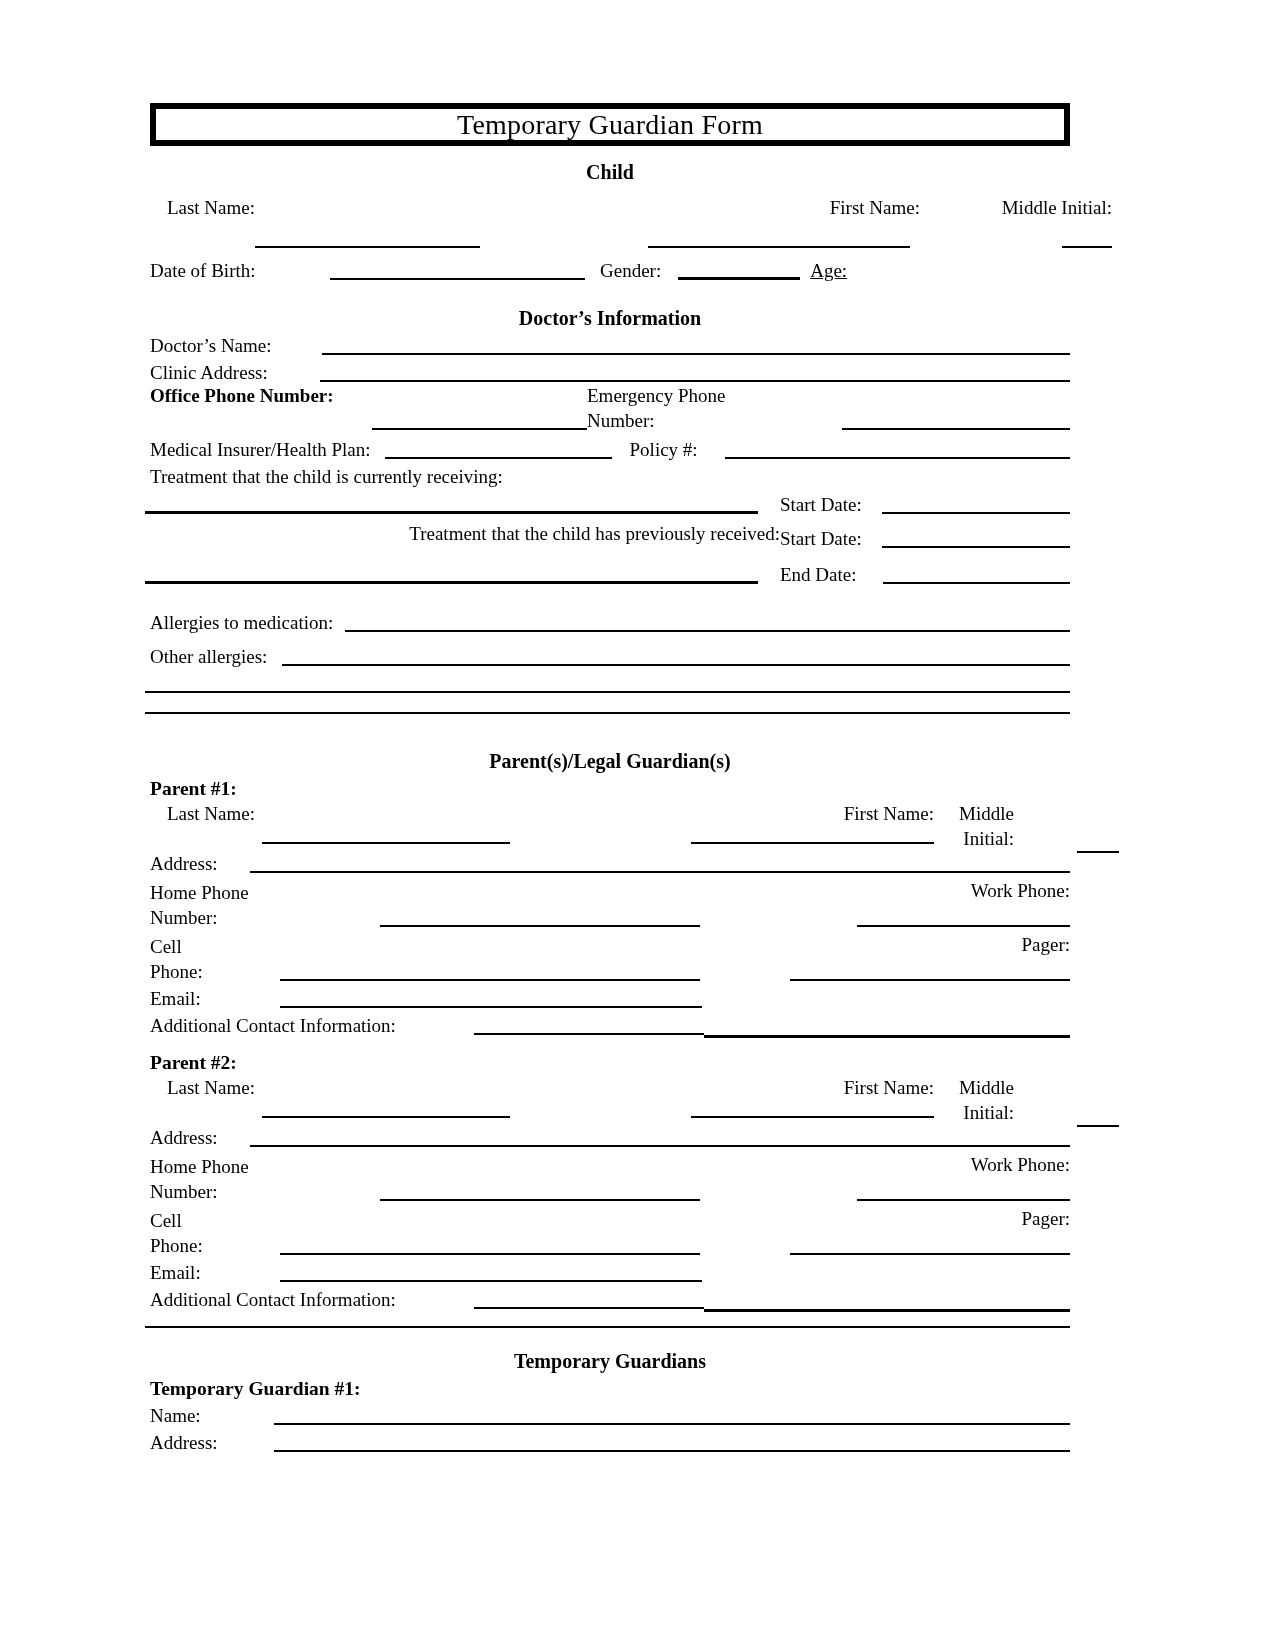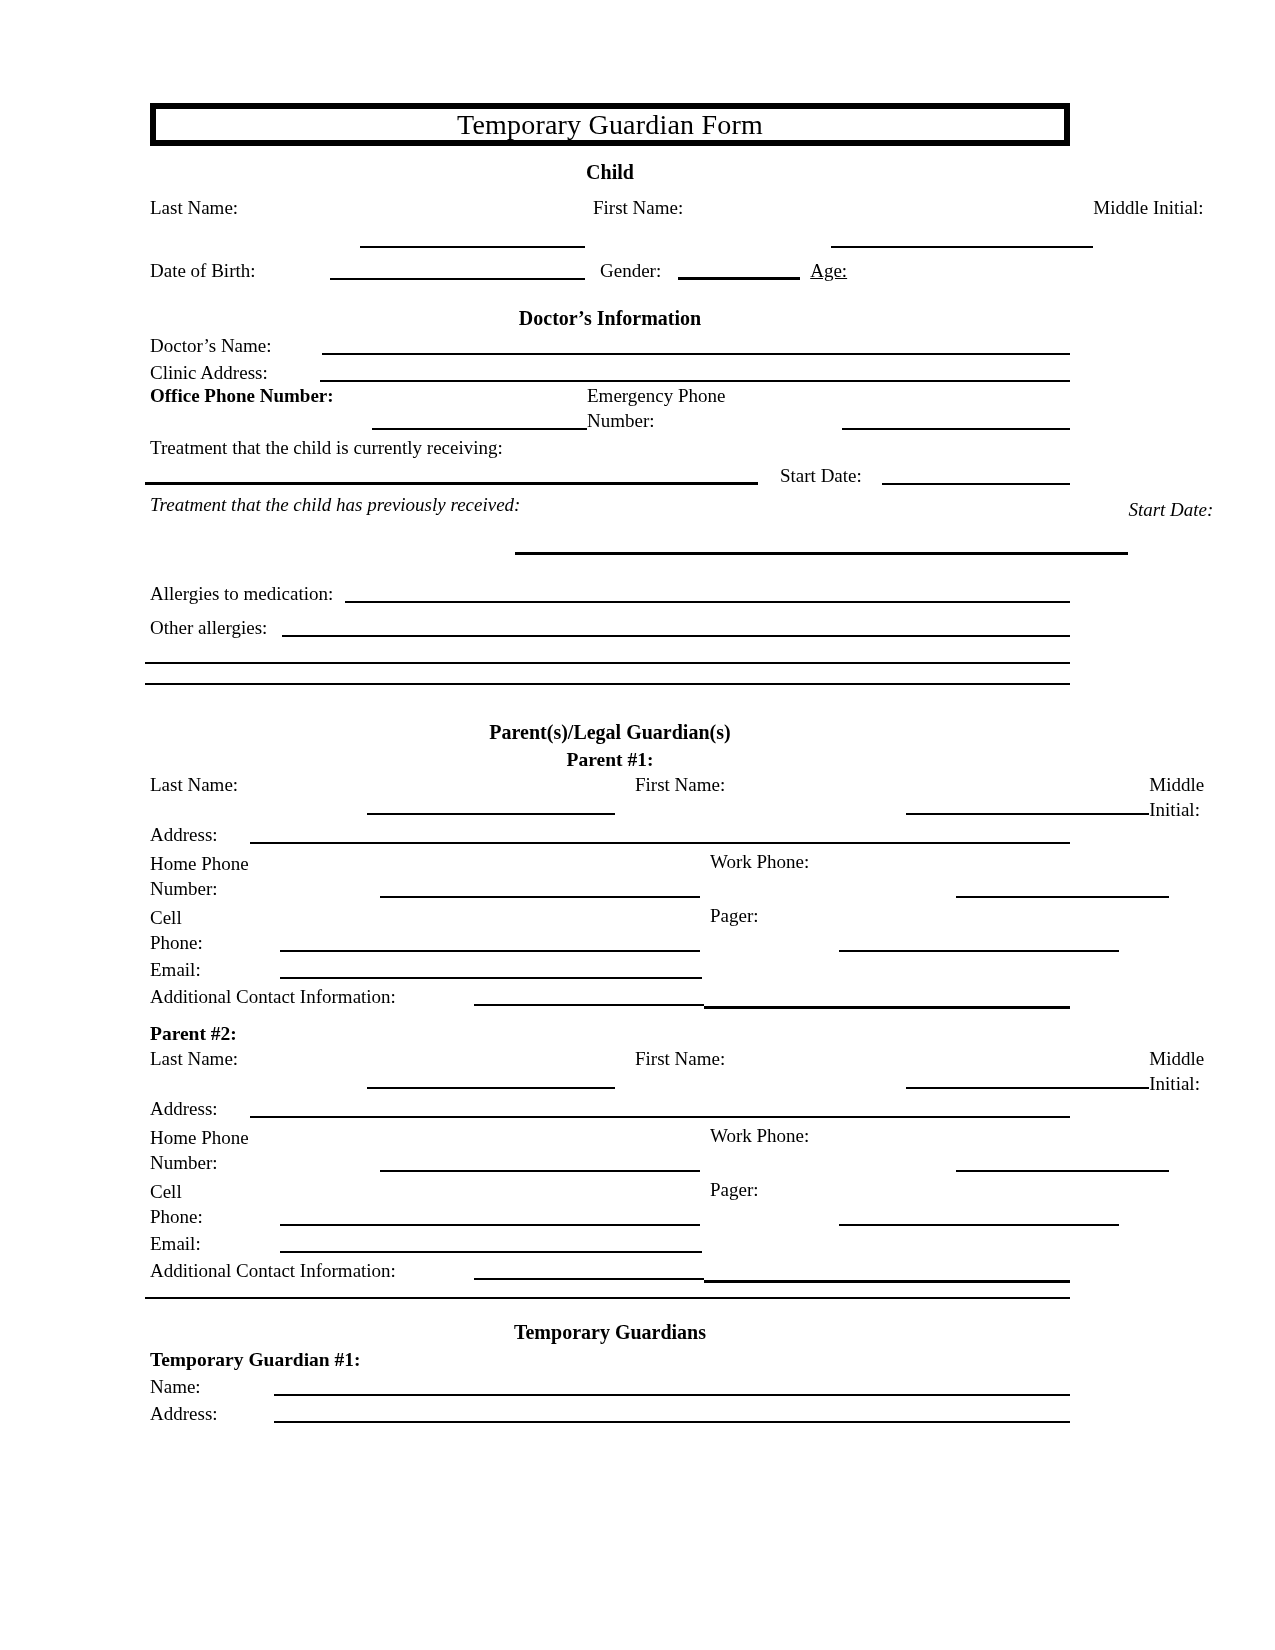--- a/index.html
+++ b/index.html
@@ -13,21 +13,21 @@
   .titlebox{
     border:6px solid #000;margin-top:103px;
     text-align:center;font-size:28px;line-height:31px;height:31px;
     font-weight:400;letter-spacing:.2px;
   }
   .sec-h{text-align:center;font-weight:bold;font-size:20px;line-height:26px;}
   .sub-h{font-weight:bold;font-size:19.5px;line-height:25px;}
   .lbl{line-height:25px;}
   .nw{white-space:nowrap;}
   .row{display:flex;align-items:flex-end;}
-  .fcol{display:flex;flex-direction:row;justify-content:space-between;}
+  .fcol{display:flex;flex-direction:column;justify-content:space-between;text-align:right;}
   .u{border-bottom:2px solid #000;margin-bottom:3px;}
   .t3{border-bottom-width:3px;}
   .t4{border-bottom-width:4px;}
   .line{border-bottom:2px solid #000;}
   .grow{flex:1;}
 </style>
 </head>
 <body>
 
 <div class="content">
@@ -77,30 +77,36 @@
     <div style="flex:0 0 415px;font-weight:bold;">
       <div class="lbl nw">Office Phone Number:</div>
       <div class="u" style="margin-left:222px;width:215px;margin-top:20px;"></div>
     </div>
     <div class="row grow">
       <div class="lbl" style="width:175px;">Emergency Phone Number:</div>
       <div class="u grow" style="margin-left:80px;"></div>
     </div>
   </div>
 
+  <div class="row" style="margin-top:2px;height:27px;">
+    <div class="lbl nw">Medical Insurer/Health Plan:</div>
+    <div class="u" style="margin-left:14px;width:227px;"></div>
+    <div class="lbl nw" style="margin-left:18px;">Policy #:</div>
+    <div class="u grow" style="margin-left:27px;"></div>
+  </div>
 
   <div class="lbl nw" style="margin-top:2px;">Treatment that the child is currently receiving:</div>
 
   <div class="row" style="height:28px;">
     <div class="u t3" style="margin-left:-5px;width:613px;"></div>
     <div class="lbl nw" style="margin-left:22px;">Start Date:</div>
     <div class="u grow" style="margin-left:20px;"></div>
   </div>
 
-  <div style="margin-top:4px;display:flex;font-style:italic;">
+  <div style="margin-top:4px;display:flex;">
     <div class="fcol grow" style="height:66px;">
       <div class="lbl nw">Treatment that the child has previously received:</div>
       <div class="u t3" style="margin-left:-5px;width:613px;"></div>
     </div>
     <div class="fcol" style="flex:0 0 290px;height:66px;">
       <div class="row" style="height:30px;">
         <div class="lbl nw">Start Date:</div>
         <div class="u grow" style="margin-left:20px;"></div>
       </div>
       <div class="row" style="height:30px;">
@@ -117,21 +123,21 @@
 
   <div class="row" style="margin-top:6px;height:28px;">
     <div class="lbl nw">Other allergies:</div>
     <div class="u grow" style="margin-left:15px;"></div>
   </div>
 
   <div class="line" style="margin-top:22px;margin-left:-5px;width:925px;"></div>
   <div class="line t4" style="margin-top:19px;margin-left:-5px;width:925px;"></div>
 
   <div class="sec-h" style="margin-top:34px;">Parent(s)/Legal Guardian(s)</div>
-  <div class="sub-h" style="margin-top:2px;text-align:center;">Parent #1:</div>
+  <div class="sub-h" style="margin-top:2px;">Parent #1:</div>
 
   <div class="row" style="height:46px;align-items:stretch;">
     <div class="fcol" style="flex:0 0 350px;">
       <div class="lbl" style="width:105px;">Last Name:</div>
       <div class="u" style="margin-left:112px;width:248px;"></div>
     </div>
     <div class="fcol" style="flex:0 0 385px;">
       <div class="lbl nw" style="padding-left:20px;">First Name:</div>
       <div class="u" style="margin-left:181px;width:243px;"></div>
     </div>

